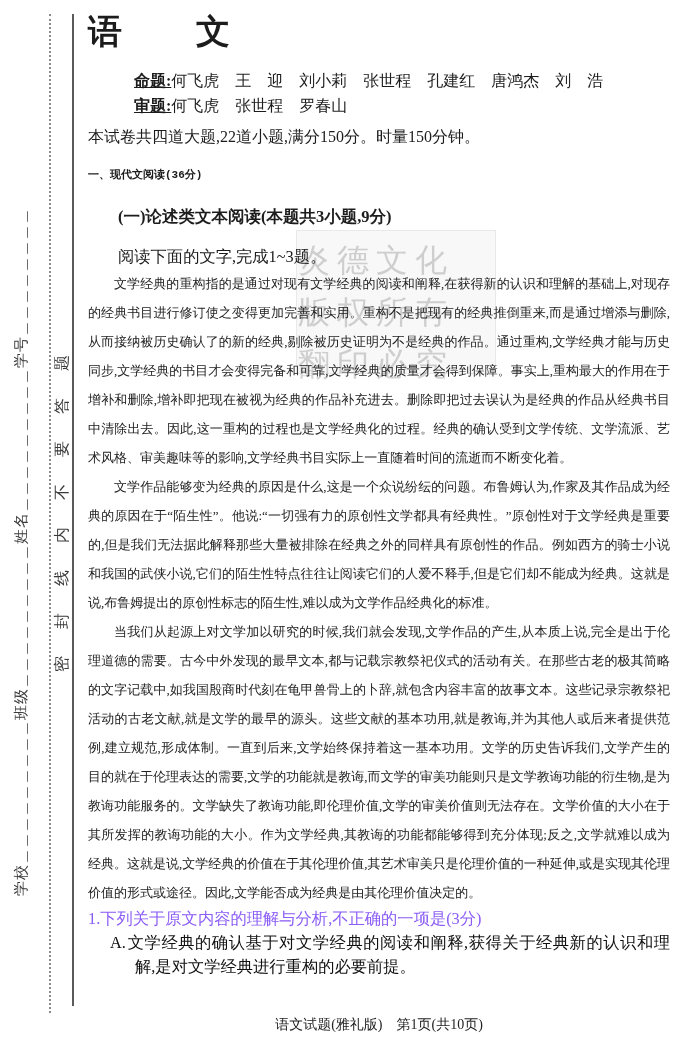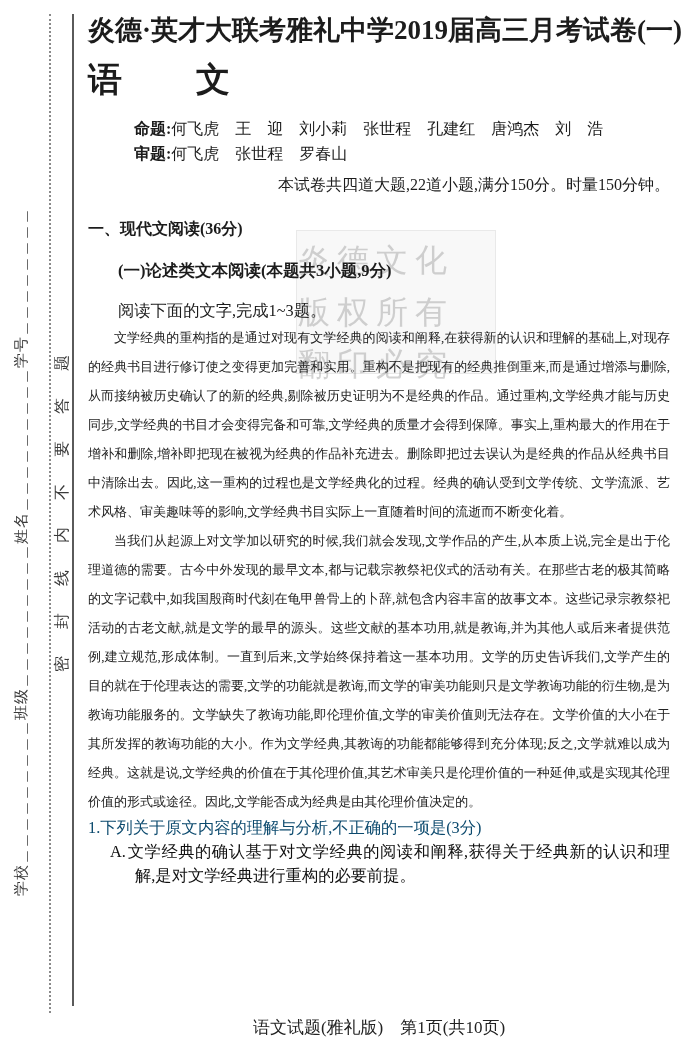--- a/index.html
+++ b/index.html
@@ -28,70 +28,70 @@
   .wm{
     position:absolute;left:298px;top:234px;width:194px;
     color:rgba(110,110,110,0.30);font-size:32px;line-height:52px;
     letter-spacing:7px;text-align:left;white-space:nowrap;
   }
   
   .content{position:absolute;left:88px;top:0;width:582px;z-index:2;}
   .title{font-size:27px;font-weight:bold;text-align:center;margin-top:12px;white-space:nowrap;}
   .subject{font-size:34px;font-weight:bold;text-align:left;margin-top:9px;letter-spacing:2px;}
   .setters{margin-top:13px;padding-left:46px;font-size:16px;line-height:25px;}
-  .setters .lbl{font-weight:bold;}
-  .exam-info{text-align:right;margin-top:9px;font-size:16px;}
-  .sec1{font-weight:bold;font-size:16px;margin-top:21px;line-height:24px;}
+  .setters .lbl{font-weight:bold;text-decoration:underline;}
+  .exam-info{text-align:left;margin-top:9px;font-size:16px;}
+  .sec1{font-weight:bold;font-size:11px;margin-top:15px;line-height:24px;font-family:Liberation Mono, monospace;}
   .sec2{font-weight:bold;font-size:16.5px;margin-top:18px;padding-left:30px;line-height:24px;}
   .instr{font-size:16.3px;margin-top:16px;padding-left:30px;line-height:24px;}
   .para{
     font-size:13px;line-height:29px;text-align:justify;text-align-last:left;
     text-indent:2em;color:#222;margin:0;
   }
   .attr{font-size:16.3px;line-height:23.8px;text-align:right;color:#222;padding-right:2px;}
-  .q{font-size:16.3px;line-height:23.8px;color:#0c4a6e;margin-top:0;}
+  .q{font-size:16.3px;line-height:23.8px;color:#8b5cf6;margin-top:0;}
   .option{
     font-size:16.3px;line-height:23.8px;color:#111;text-align:justify;text-align-last:left;
     padding-left:47px;text-indent:-25px;
   }
-  .footer{position:absolute;left:88px;top:1016px;width:582px;text-align:center;font-size:17px;color:#222;z-index:2;}
+  .footer{position:absolute;left:88px;top:1016px;width:582px;text-align:center;font-size:14px;color:#222;z-index:2;}
 </style>
 </head>
 <body>
 
 <div class="page">
 
   <div class="fields">学校＿＿＿＿＿＿＿＿＿班级＿＿＿＿＿＿＿＿＿姓名＿＿＿＿＿＿＿＿＿学号＿＿＿＿＿＿＿＿</div>
   <div class="v-dotted"></div>
   <div class="seal">密封线内不要答题</div>
   <div class="v-solid"></div>
 
   <div class="wm-box"></div>
   <div class="wm">
     <div>炎德文化</div>
     <div>版权所有</div>
     <div>翻印必究</div>
   </div>
 
   <div class="content">
-    <div class="title">炎德·英才大联考雅礼中学2019届高三月考试卷(一)</div>
     <div class="subject">语　　文</div>
 
     <div class="setters">
       <div><span class="lbl">命题:</span><span>何飞虎　王　迎　刘小莉　张世程　孔建红　唐鸿杰　刘　浩</span></div>
       <div><span class="lbl">审题:</span><span>何飞虎　张世程　罗春山</span></div>
     </div>
 
     <div class="exam-info">本试卷共四道大题,22道小题,满分150分。时量150分钟。</div>
 
     <div class="sec1">一、现代文阅读(36分)</div>
     <div class="sec2">(一)论述类文本阅读(本题共3小题,9分)</div>
     <div class="instr">阅读下面的文字,完成1~3题。</div>
 
     <p class="para">文学经典的重构指的是通过对现有文学经典的阅读和阐释,在获得新的认识和理解的基础上,对现存的经典书目进行修订使之变得更加完善和实用。重构不是把现有的经典推倒重来,而是通过增添与删除,从而接纳被历史确认了的新的经典,剔除被历史证明为不是经典的作品。通过重构,文学经典才能与历史同步,文学经典的书目才会变得完备和可靠,文学经典的质量才会得到保障。事实上,重构最大的作用在于增补和删除,增补即把现在被视为经典的作品补充进去。删除即把过去误认为是经典的作品从经典书目中清除出去。因此,这一重构的过程也是文学经典化的过程。经典的确认受到文学传统、文学流派、艺术风格、审美趣味等的影响,文学经典书目实际上一直随着时间的流逝而不断变化着。</p>
+    <p class="para">文学作品能够变为经典的原因是什么,这是一个众说纷纭的问题。布鲁姆认为,作家及其作品成为经典的原因在于“陌生性”。他说:“一切强有力的原创性文学都具有经典性。”原创性对于文学经典是重要的,但是我们无法据此解释那些大量被排除在经典之外的同样具有原创性的作品。例如西方的骑士小说和我国的武侠小说,它们的陌生性特点往往让阅读它们的人爱不释手,但是它们却不能成为经典。这就是说,布鲁姆提出的原创性标志的陌生性,难以成为文学作品经典化的标准。</p>
     <p class="para">当我们从起源上对文学加以研究的时候,我们就会发现,文学作品的产生,从本质上说,完全是出于伦理道德的需要。古今中外发现的最早文本,都与记载宗教祭祀仪式的活动有关。在那些古老的极其简略的文字记载中,如我国殷商时代刻在龟甲兽骨上的卜辞,就包含内容丰富的故事文本。这些记录宗教祭祀活动的古老文献,就是文学的最早的源头。这些文献的基本功用,就是教诲,并为其他人或后来者提供范例,建立规范,形成体制。一直到后来,文学始终保持着这一基本功用。文学的历史告诉我们,文学产生的目的就在于伦理表达的需要,文学的功能就是教诲,而文学的审美功能则只是文学教诲功能的衍生物,是为教诲功能服务的。文学缺失了教诲功能,即伦理价值,文学的审美价值则无法存在。文学价值的大小在于其所发挥的教诲功能的大小。作为文学经典,其教诲的功能都能够得到充分体现;反之,文学就难以成为经典。这就是说,文学经典的价值在于其伦理价值,其艺术审美只是伦理价值的一种延伸,或是实现其伦理价值的形式或途径。因此,文学能否成为经典是由其伦理价值决定的。</p>
 
 
     <div class="q">1.下列关于原文内容的理解与分析,不正确的一项是(3分)</div>
     <div class="option"><span>A.</span> <span>文学经典的确认基于对文学经典的阅读和阐释,获得关于经典新的认识和理解,是对文学经典进行重构的必要前提。</span></div>
     <div class="option"> </div>
   </div>
 
   <div class="footer">语文试题(雅礼版)　第1页(共10页)</div>
 

